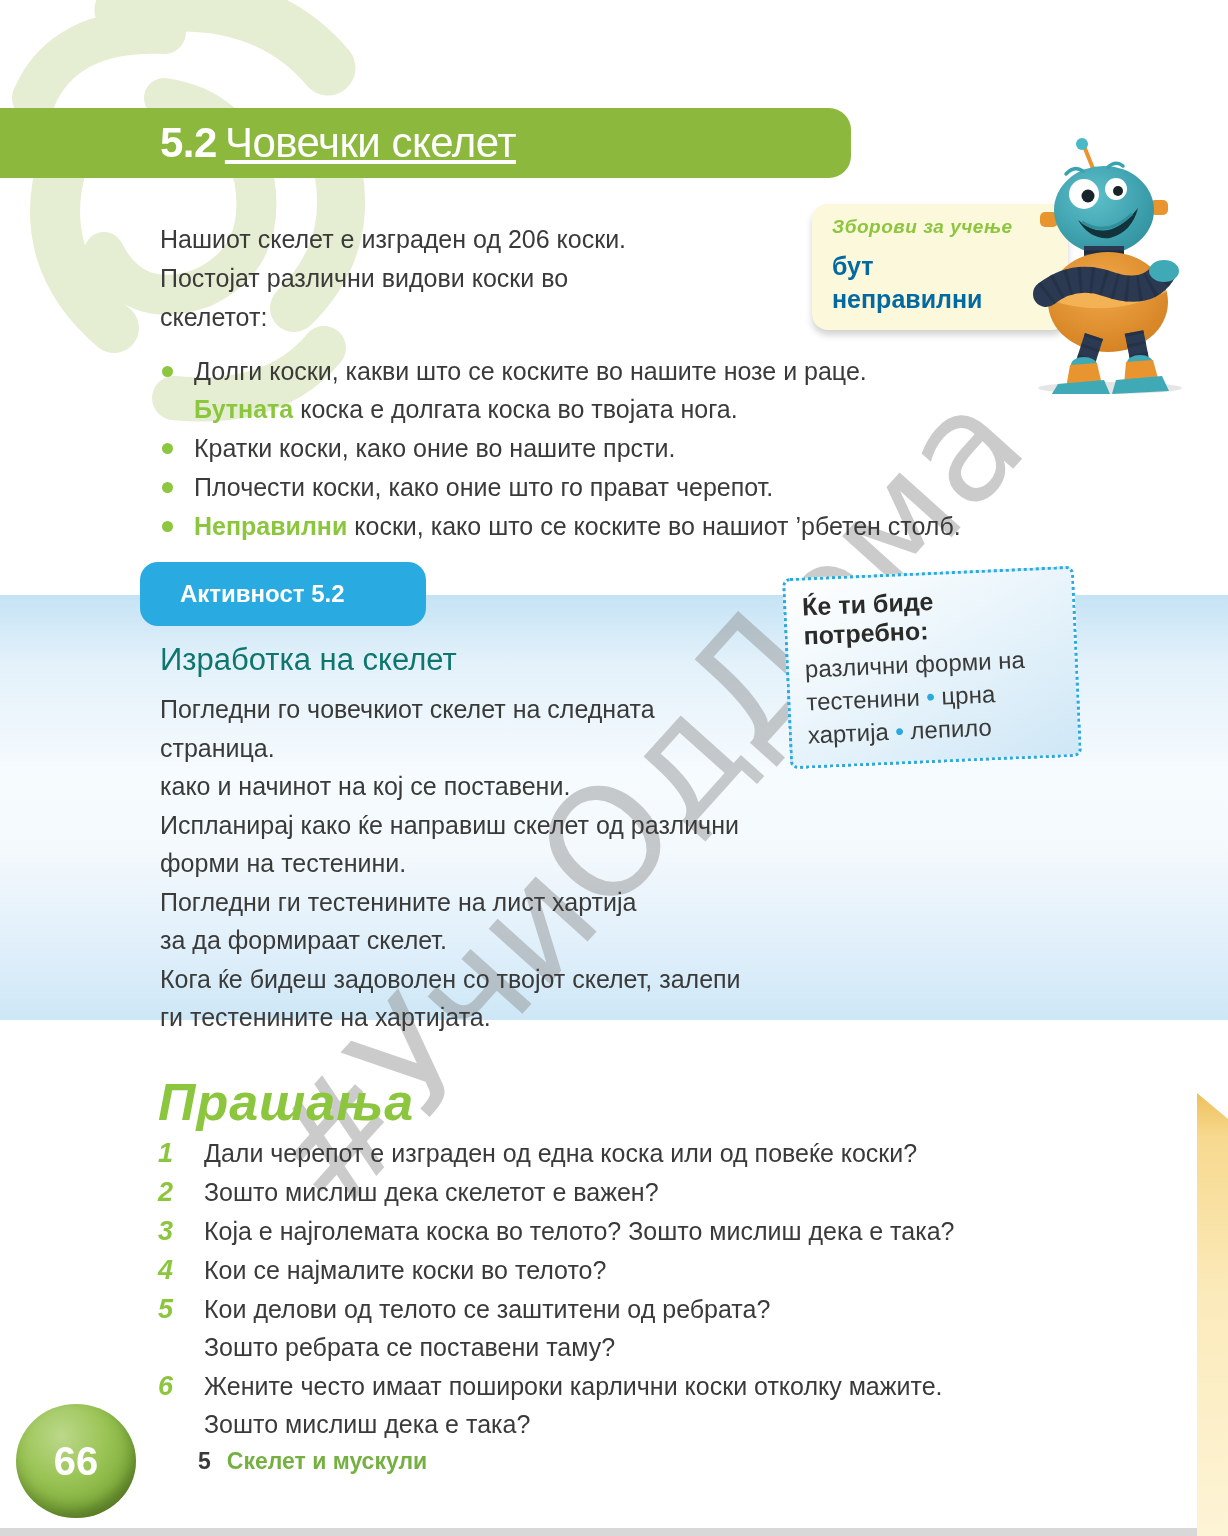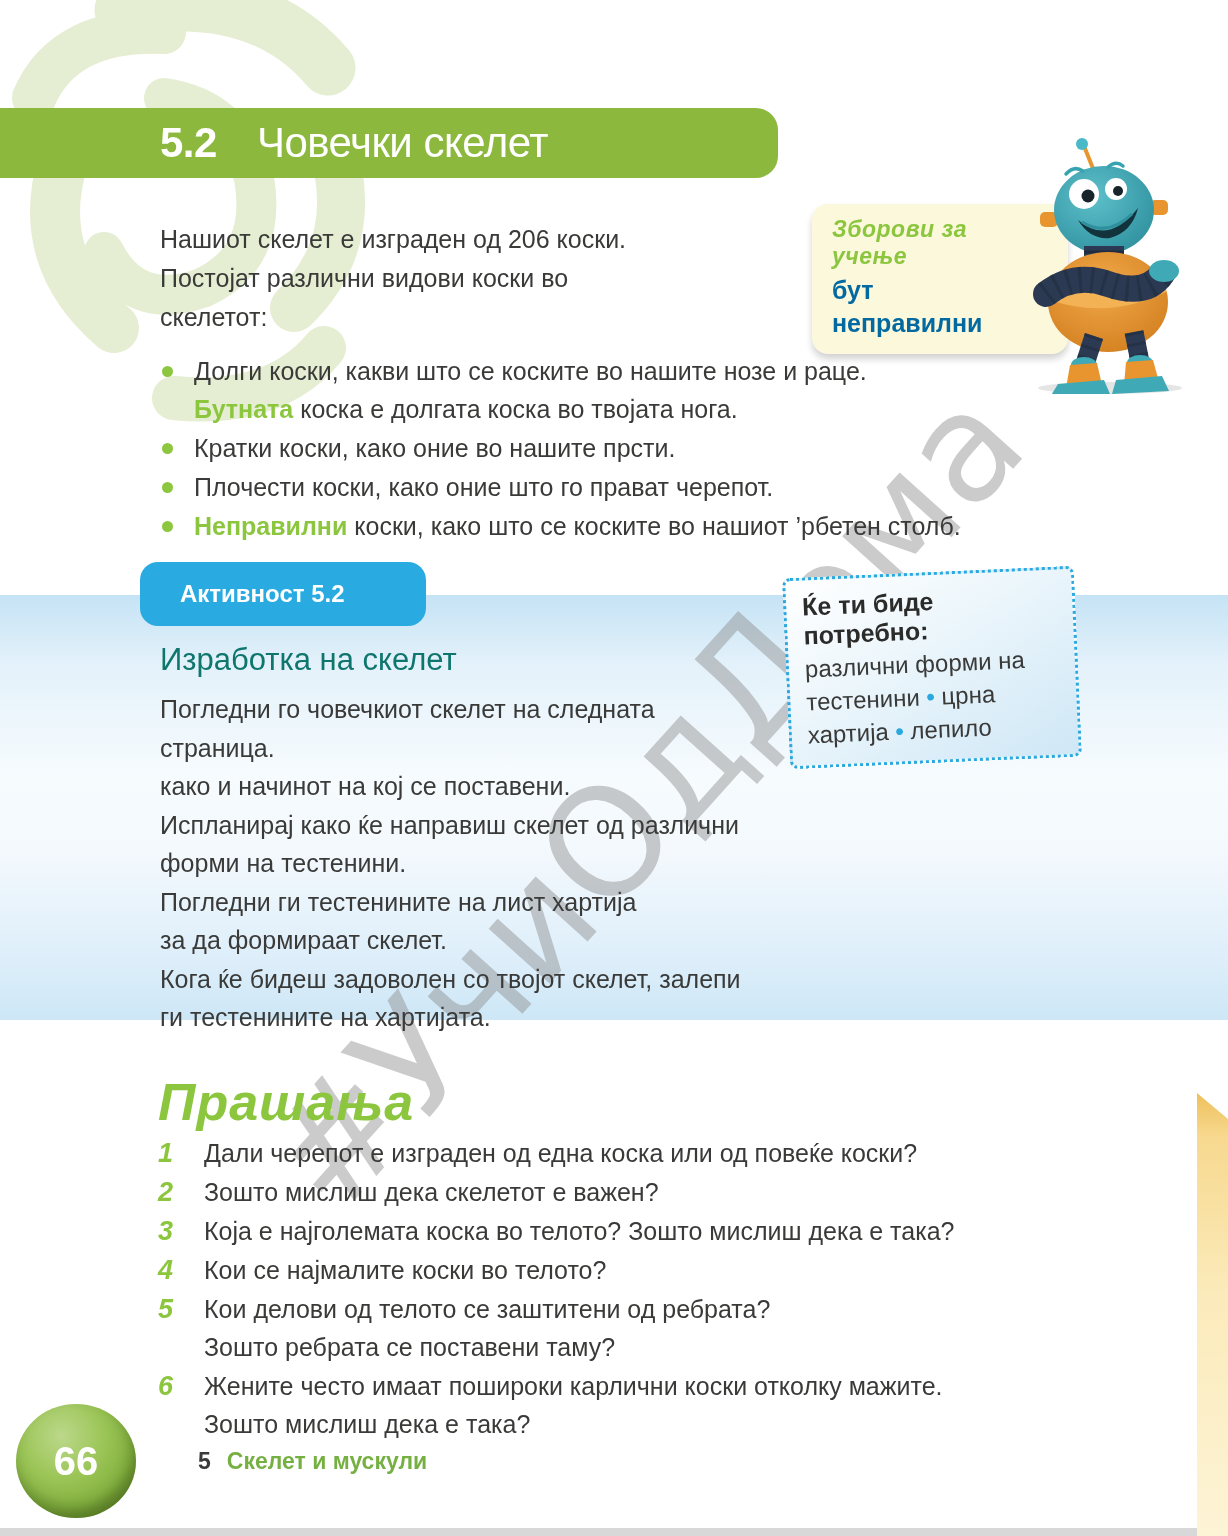--- a/index.html
+++ b/index.html
@@ -13,45 +13,44 @@
     color:#3a3a39;
   }
   
   .z-bg{z-index:0;}
 
   
   .swirl{position:absolute;left:-28px;top:-24px;z-index:0;}
 
   
   .chapter-bar{
-    position:absolute;left:0;top:108px;width:778px;height:70px;
+    position:absolute;left:0;top:108px;width:851px;height:70px;
     background:#8cb83e;border-radius:0 22px 22px 0;
     display:flex;align-items:center;padding-left:160px;
     z-index:3;
-    gap:20px;
   }
   .chapter-bar .num{font-weight:700;color:#ffffff;font-size:42px;letter-spacing:-0.5px;}
-  .chapter-bar .ttl{font-weight:400;color:#ffffff;font-size:42px;margin-left:20px;letter-spacing:-0.5px;}
+  .chapter-bar .ttl{font-weight:400;color:#ffffff;font-size:42px;margin-left:8px;letter-spacing:-0.5px;text-decoration:underline;}
 
   
   .intro{
     position:absolute;left:160px;top:220px;width:600px;
     font-size:25px;line-height:39px;z-index:3;
   }
 
   
   .wordbox{
     position:absolute;left:812px;top:204px;width:256px;min-height:112px;
     background:#fbf8dc;border-radius:16px;
     box-shadow:0 5px 7px rgba(0,0,0,0.18);
     padding:12px 20px 14px 20px;z-index:3;
   }
   .wordbox-title{
-    color:#8cc63f;font-style:italic;font-weight:600;font-size:23px;
-    letter-spacing:0.5px;margin-bottom:4px;
+    color:#8cc63f;font-style:italic;font-weight:600;font-size:19px;
+    letter-spacing:0.5px;margin-bottom:12px;
   }
   .wordbox-words div{font-weight:700;font-size:25px;line-height:33px;color:#0369a1;}
 
   
   .robot{position:absolute;left:1012px;top:134px;z-index:4;}
 
   
   .bullets{position:absolute;left:160px;top:352px;width:840px;z-index:3;}
   .bullet-item{position:relative;padding-left:34px;font-size:25px;line-height:38px;margin-bottom:1px;}
   .bullet-item .dot{

